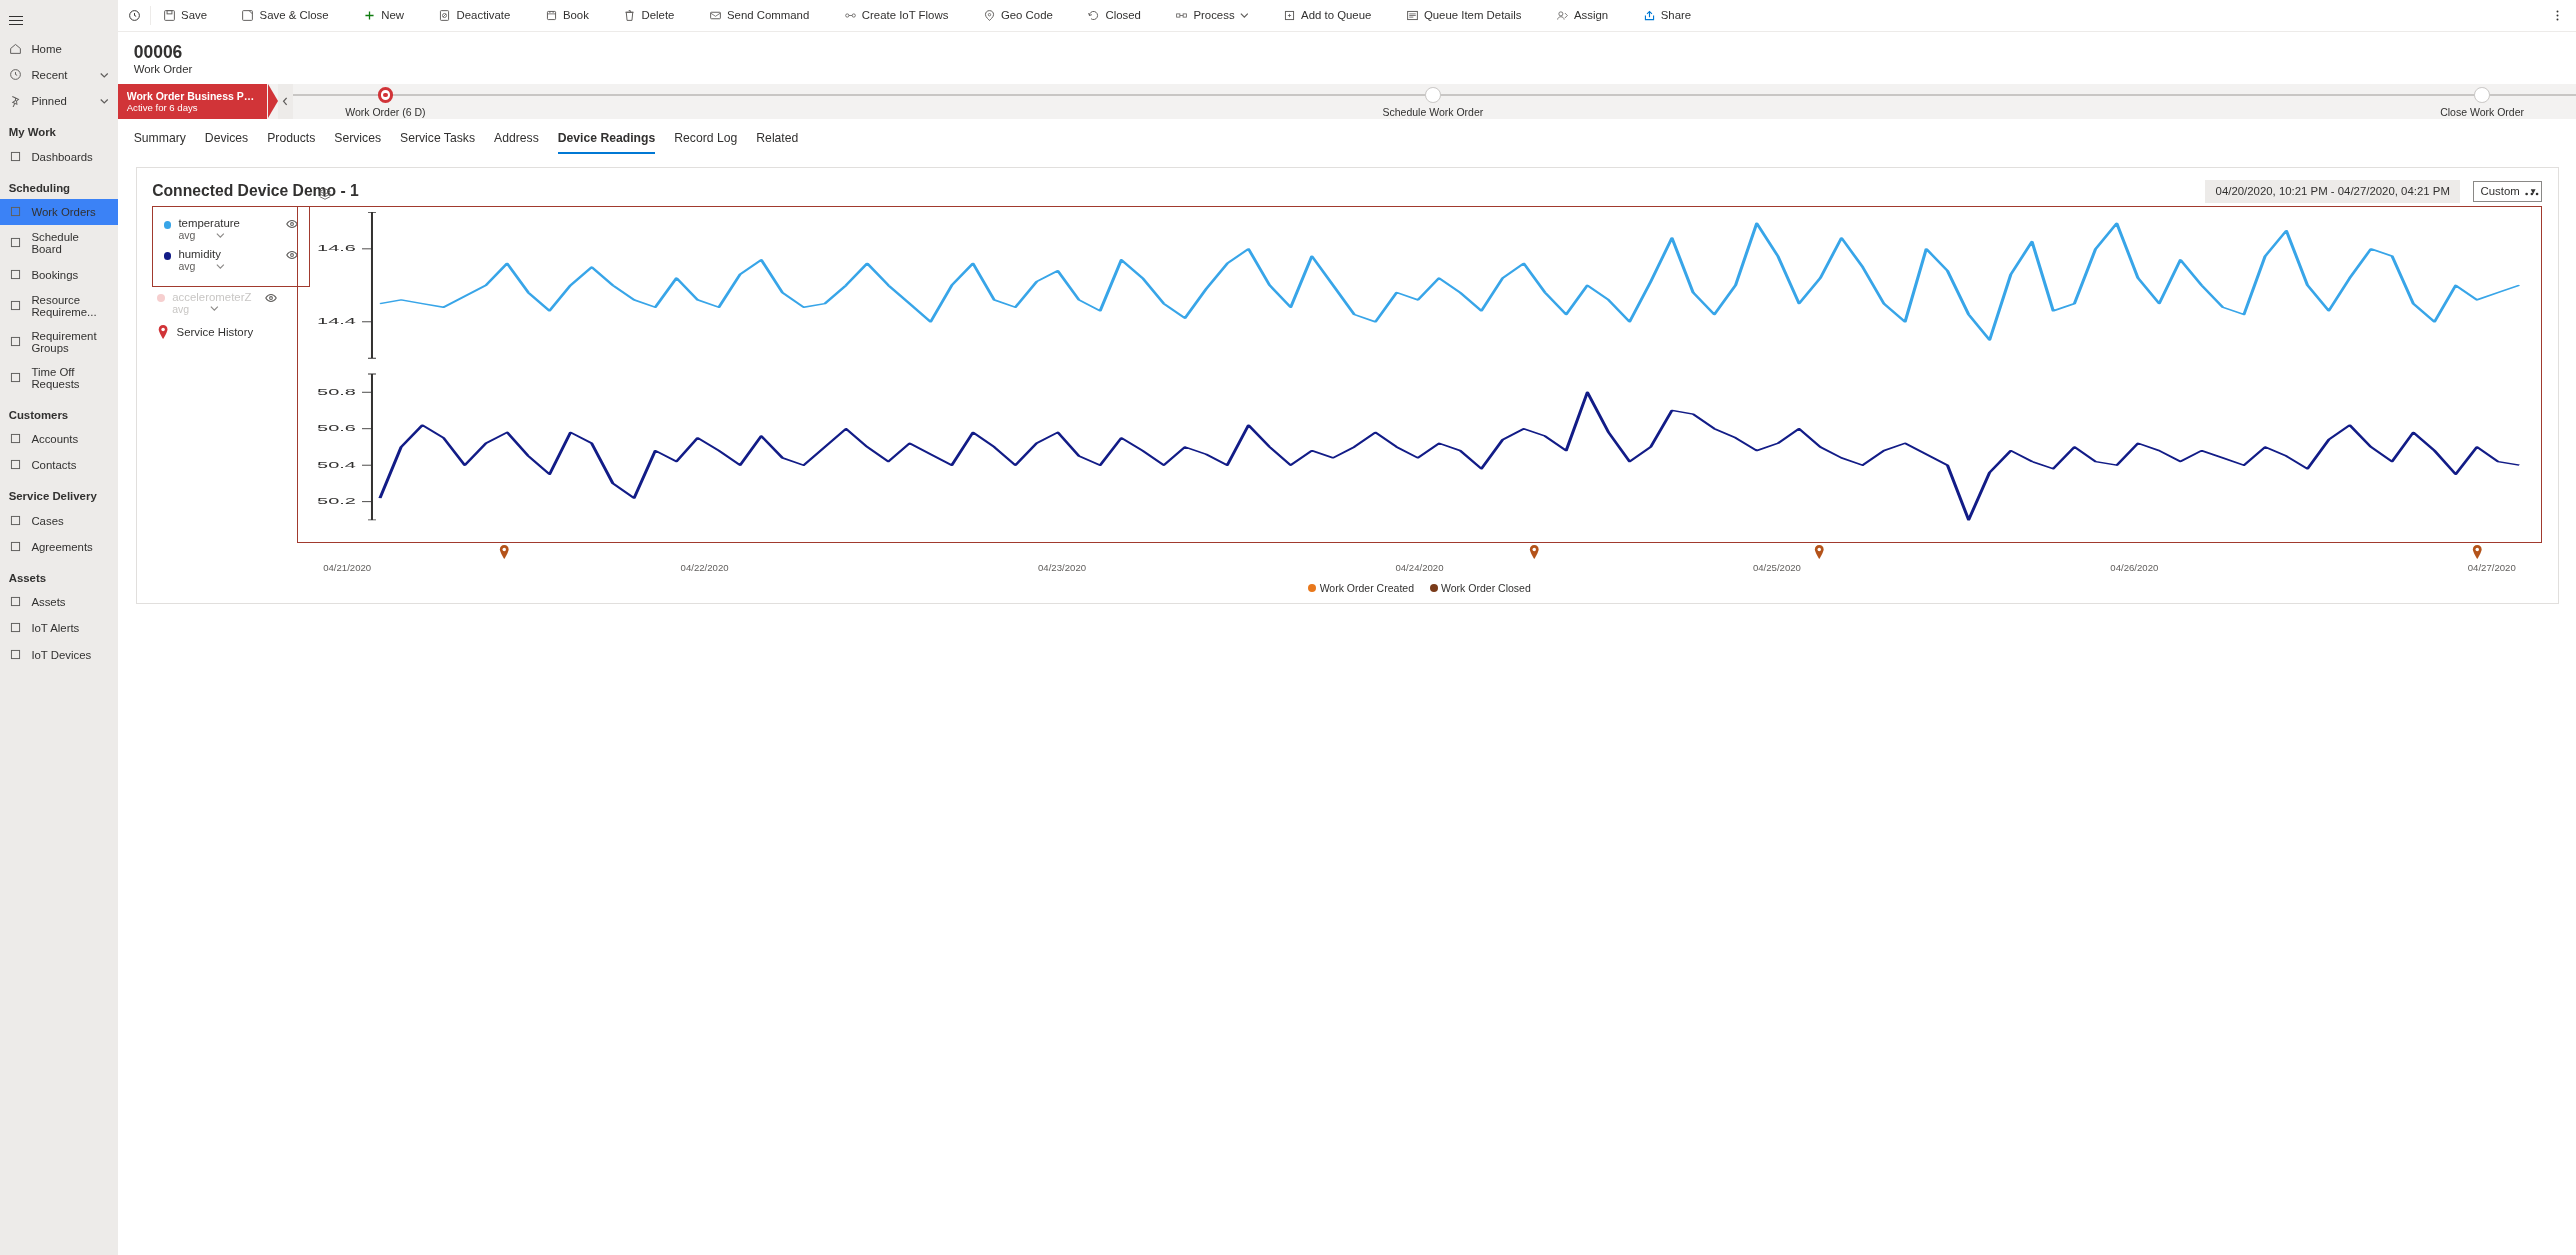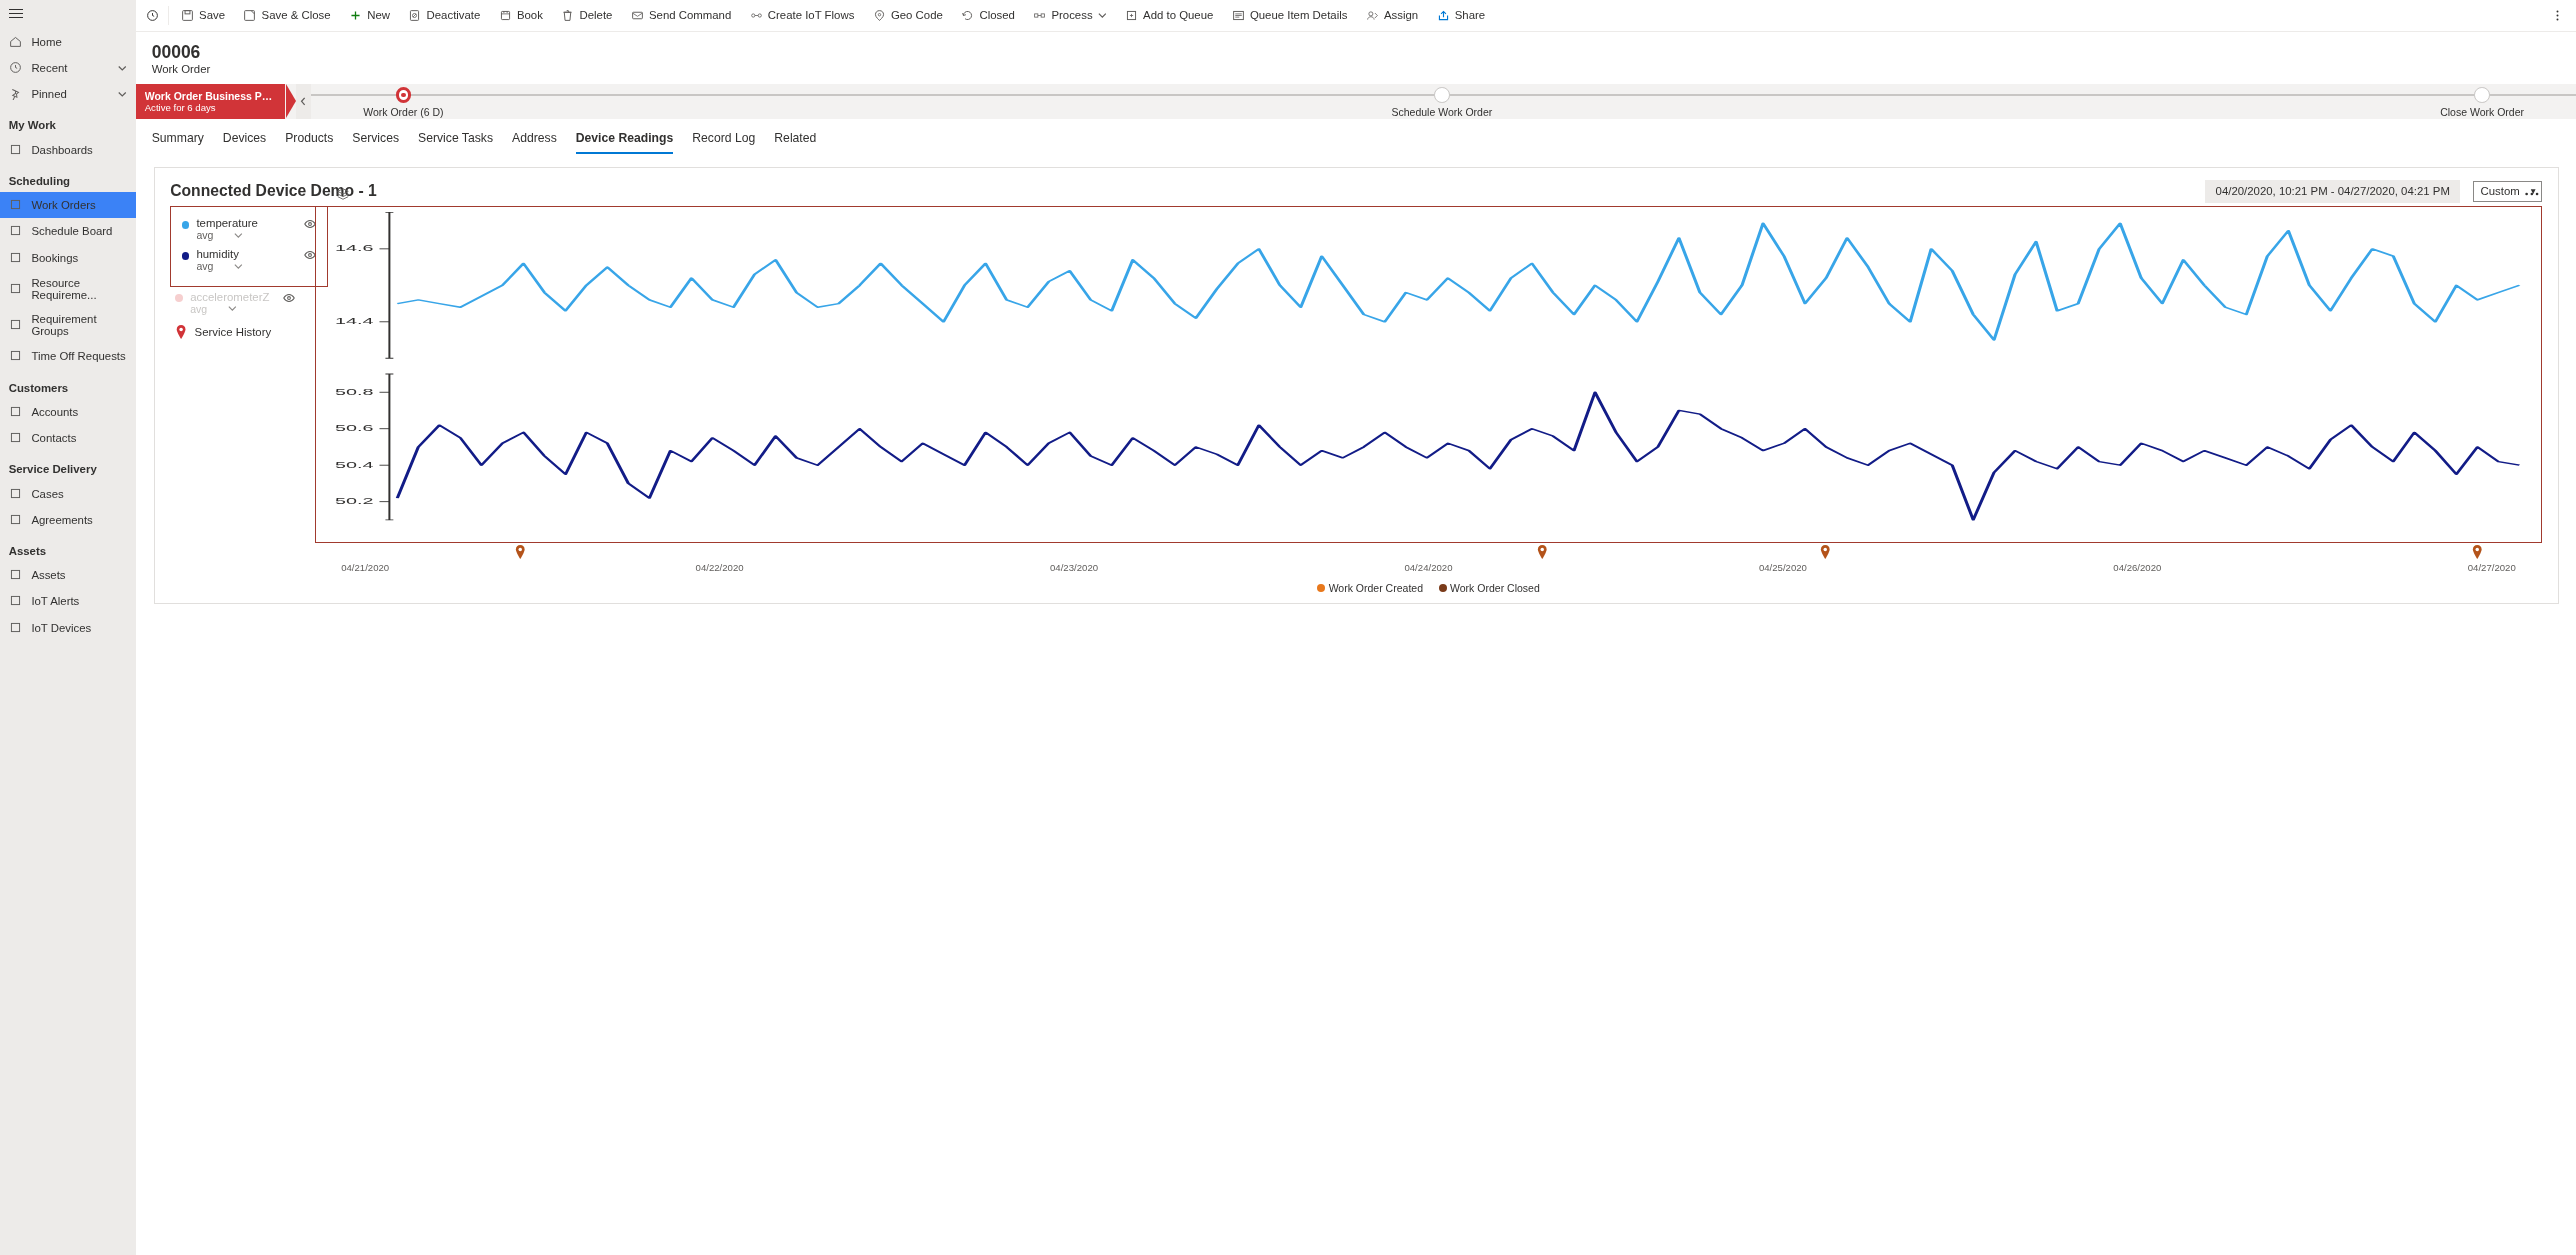--- a/index.html
+++ b/index.html
@@ -1,21 +1,21 @@
 <!DOCTYPE html>
 <html style="font-size:14px"><head>
 <meta charset="utf-8">
 <style>
 * { box-sizing: border-box; margin: 0; padding: 0; }
 body { font-family: "Segoe UI", Arial, sans-serif; font-size: 11.4px; color: #323130; background: #fff; overflow: hidden; }
 
 .app { display: flex; height: 100vh; width: 100vw; }
 
 
-.left-rail { width: 136px; background: #edebe9; display: flex; flex-direction: column; padding-top: 4px; }
+.left-rail { width: 118px; background: #edebe9; display: flex; flex-direction: column; padding-top: 11px; }
 .rail-header { padding: 5.2px 8.7px 7px 8.7px; }
 .ham-icon { width: 14px; height: 10.5px; display: inline-block; }
 .ham-icon span { display: block; height: 1.3px; background: #323130; margin-bottom: 2.6px; }
 .rail-item { display: flex; align-items: center; gap: 8.7px; padding: 6.1px 8.7px; font-size: 11.4px; cursor: pointer; position: relative; }
 .rail-item.selected { background: #3b82f6; }
 .rail-group-header { padding: 12.2px 8.7px 5.2px 8.7px; font-size: 11.4px; font-weight: 600; color: #323130; }
 .rail-icon { width: 14px; height: 14px; flex: none; color: #605e5c; }
 .rail-chevron { margin-left: auto; width: 10.5px; height: 10.5px; color: #605e5c; }
 
 
@@ -217,21 +217,21 @@
 
   <div class="main">
     <div class="command-bar">
       <button class="cmd-btn" style="padding:0 5.2px;">
         <svg class="cmd-icon" viewBox="0 0 16 16" fill="none" stroke="currentColor" stroke-width="1.2">
             <circle cx="8" cy="8" r="6"></circle>
             <path d="M8 5v3l2 1"></path>
           </svg>
       </button>
       <span class="cmd-sep"></span>
-      <div id="cmd-items" style="display:flex;gap:1px;">
+      <div id="cmd-items" style="display:flex;gap:17px;">
           <button class="cmd-btn">
             <svg viewBox="0 0 16 16" width="13" height="13">
               <rect x="2" y="2" width="12" height="12" rx="1" fill="none" stroke="#605e5c" stroke-width="1.2"></rect>
               <rect x="5" y="2" width="6" height="4" fill="none" stroke="#605e5c" stroke-width="1.2"></rect>
             </svg>
             <span>Save</span>
           </button>
           <button class="cmd-btn">
             <svg viewBox="0 0 16 16" width="13" height="13">
               <rect x="2" y="2" width="12" height="12" rx="1" fill="none" stroke="#605e5c" stroke-width="1.2"></rect>

